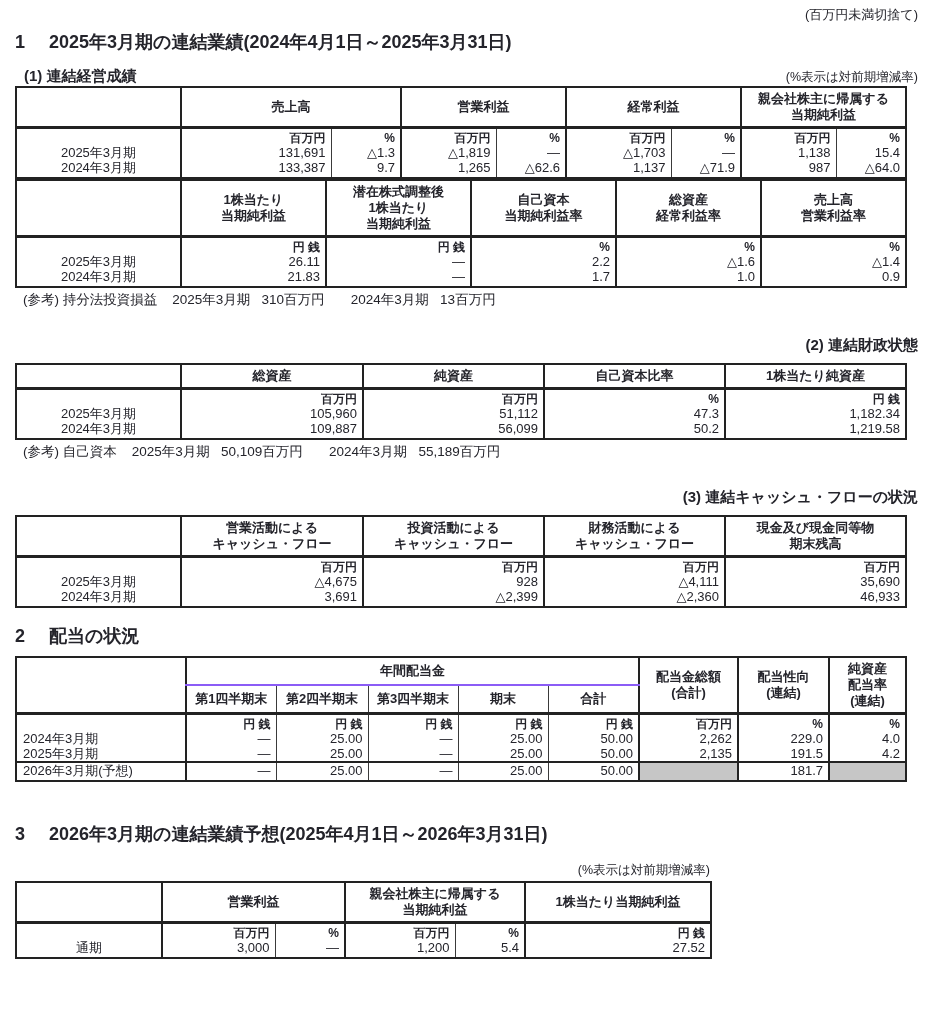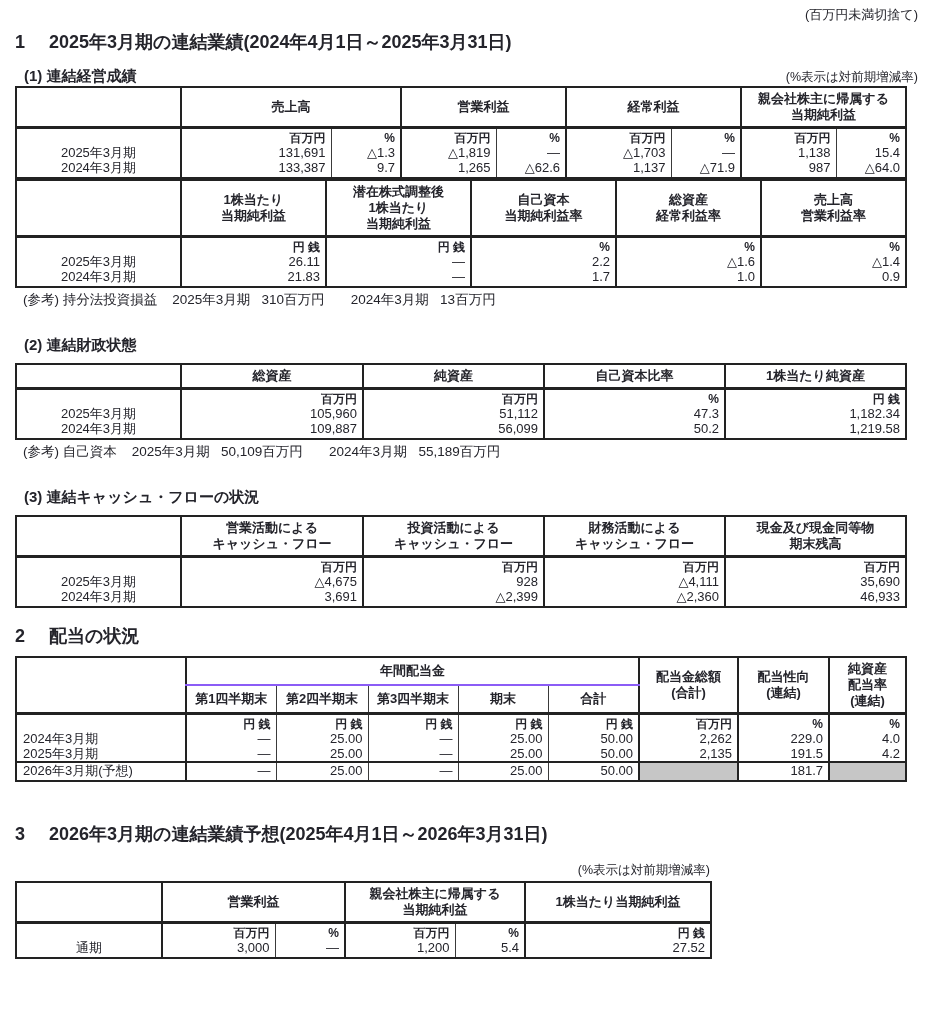--- a/index.html
+++ b/index.html
@@ -31,21 +31,21 @@
   .bl2 { border-left: 2px solid #222; }
   .bl1 { border-left: 1px solid #3a3a3a; }
   .t-c td, .t-d td { line-height: 17px; }
   .t-e td { line-height: 22px; }
   .t-e td.lbl { text-align: left; padding-left: 6px; }
   .t-e thead th.sub { border-top: 2px solid #222; }
   .t-f td { line-height: 20px; }
   tr.last td { padding-bottom: 2px; }
   tr.forecast td { border-top: 2px solid #222; }
   td.gray { background: #c6c6c6; }
-  .gap-lg { margin-top: 28px; }
+  .gap-lg { margin-top: 28px; text-align: right; }
   .gap-md { margin-top: 16px; }
   .f-note { width: 695px; text-align: right; font-size: 12.5px; margin-top: 16px; }
 </style>
 </head>
 <body>
 
 <div class="page">
 
   <div class="top-note">(百万円未満切捨て)</div>
 

